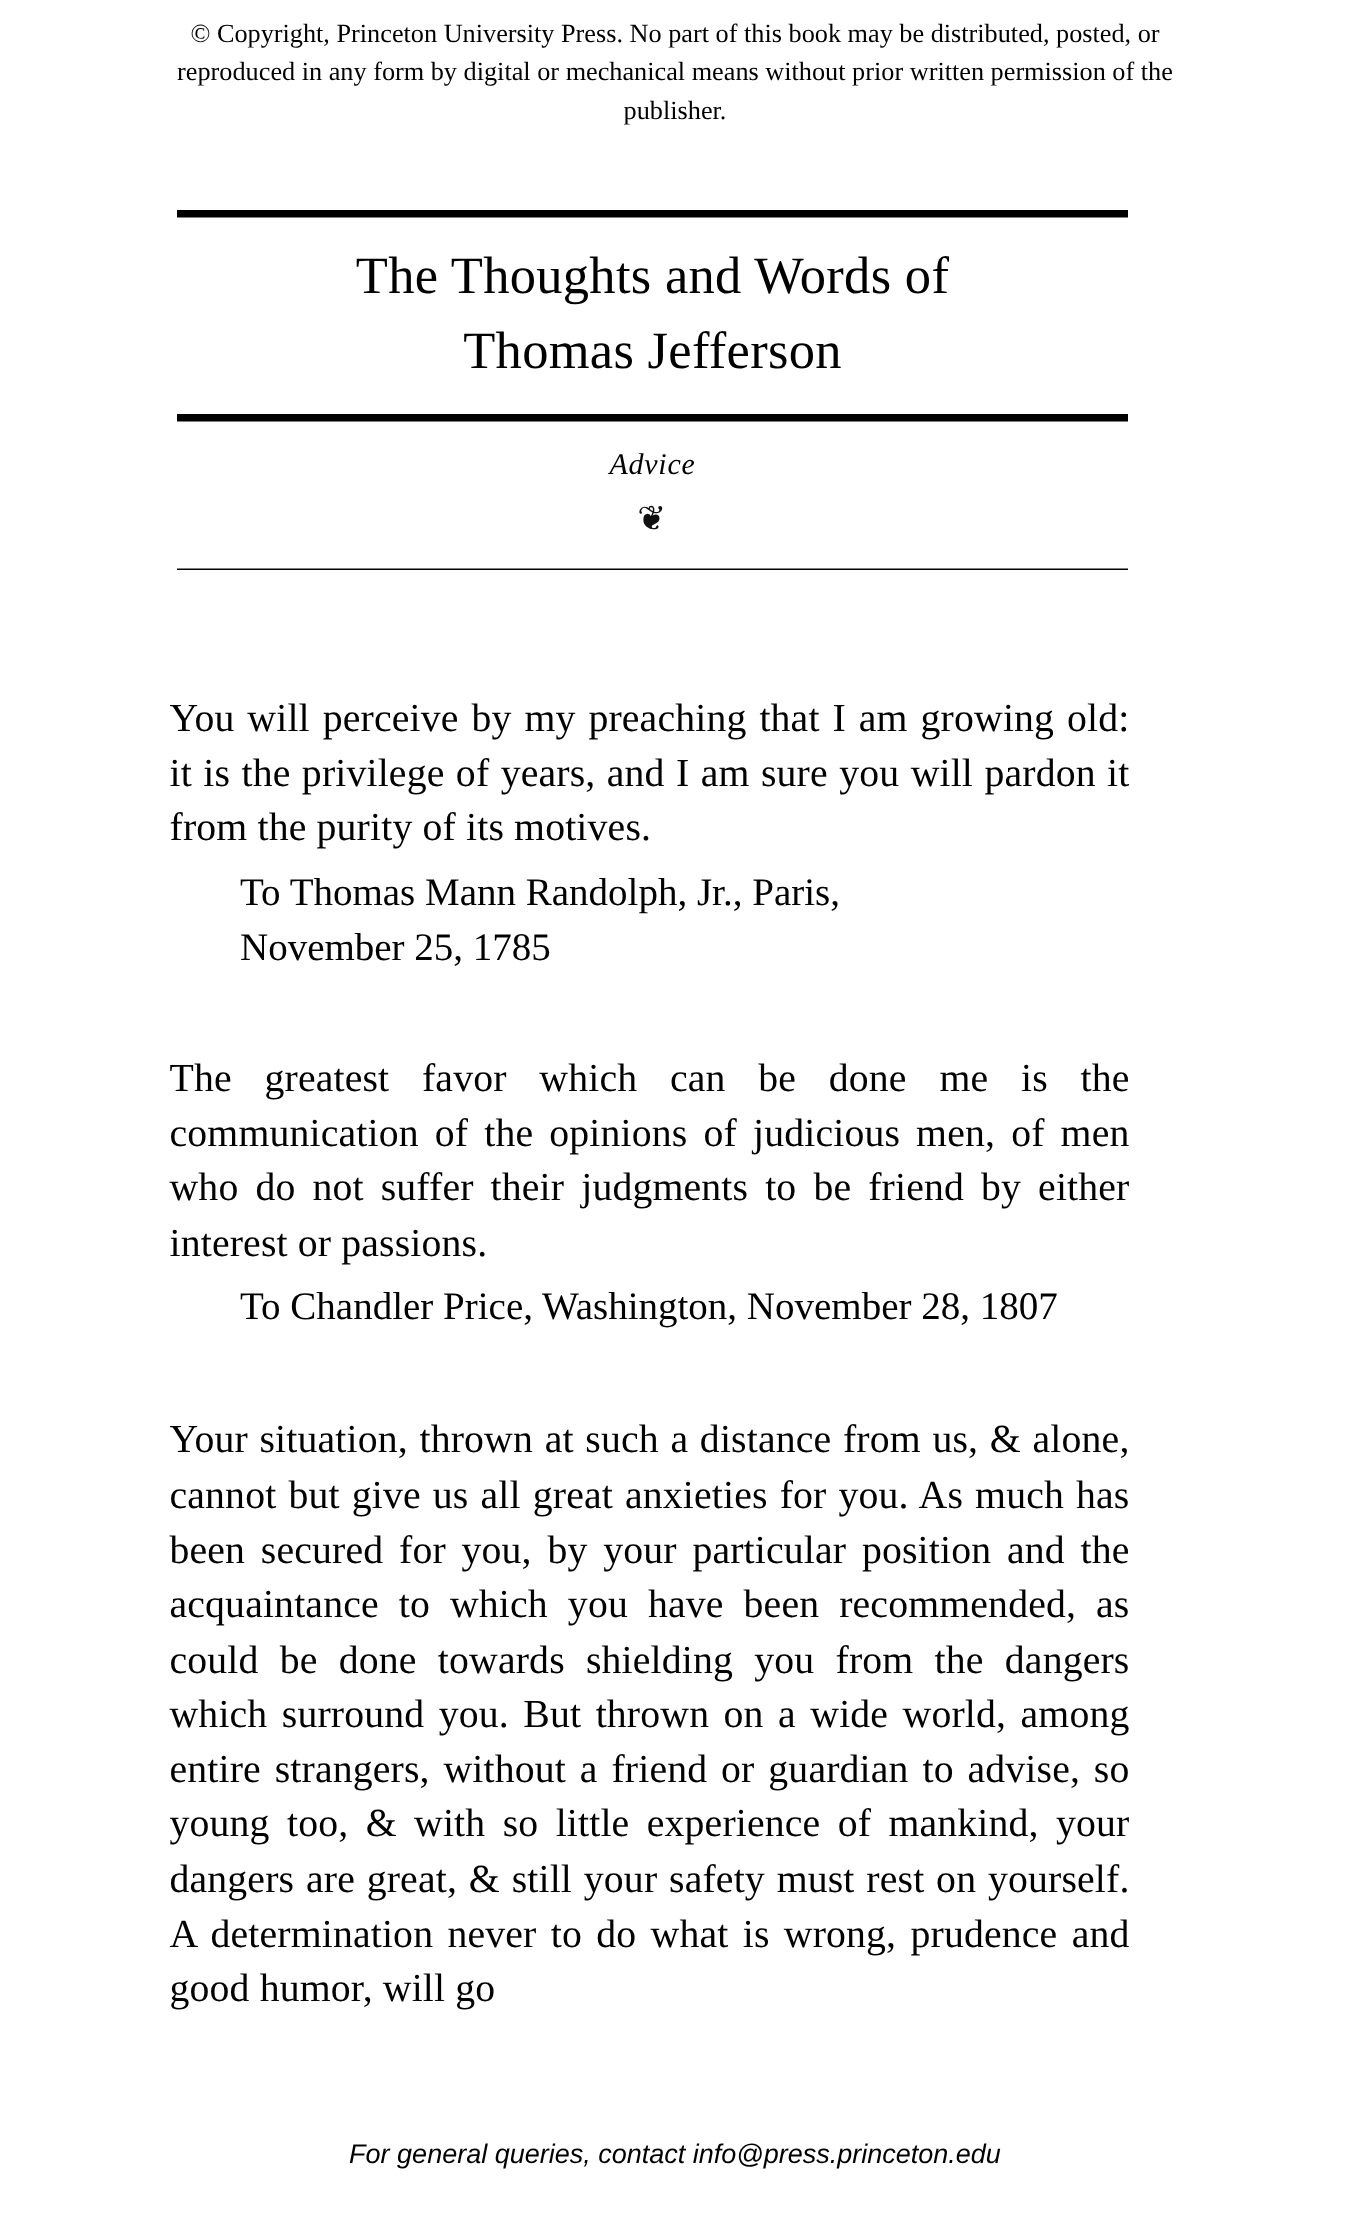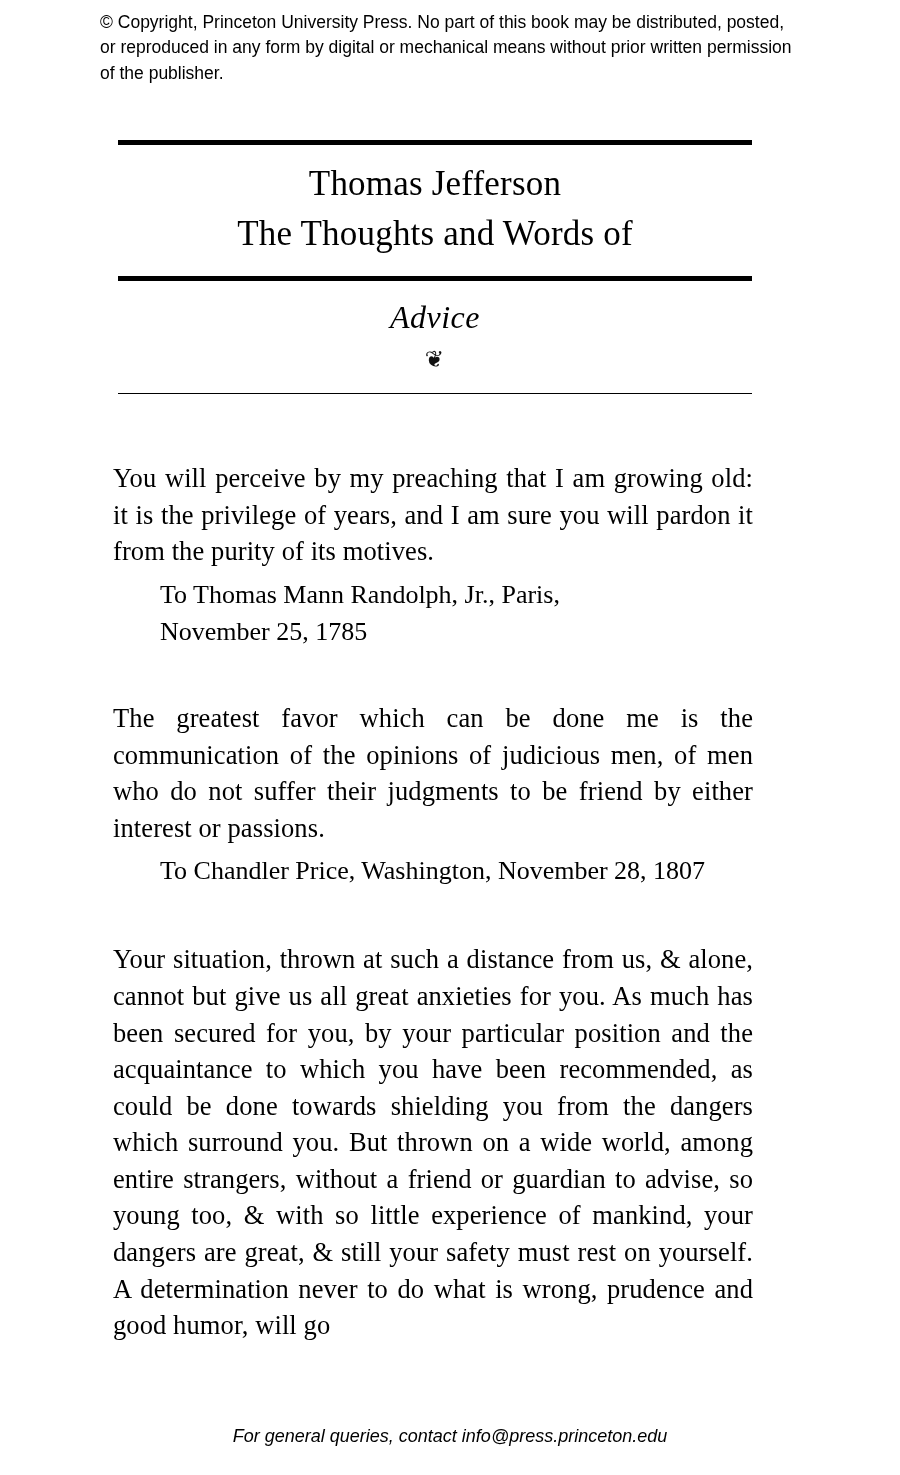--- a/index.html
+++ b/index.html
@@ -20,25 +20,25 @@
     position: absolute;
     inset: 0;
   }
 
   
   .copyright {
     position: absolute;
     top: 10px;
     left: 100px;
     width: 700px;
-    font-family: Liberation Sans, sans-serif;
+    font-family: Liberation Serif, serif;
     font-size: 17.5px;
     line-height: 1.45;
     color: #000;
-    text-align: left;
+    text-align: center;
   }
 
   
   .title-block {
     position: absolute;
     top: 140px;
     left: 118px;
     width: 634px;
   }
   .rule-thick-top {
@@ -61,21 +61,21 @@
     line-height: 1.42;
     letter-spacing: 0.2px;
     padding: 14px 0 12px 0;
   }
   .book-title div {
     white-space: nowrap;
   }
   .section-title {
     text-align: center;
     font-style: italic;
-    font-size: 32px;
+    font-size: 20px;
     padding: 18px 0 4px 0;
     letter-spacing: 0.5px;
   }
   .ornament {
     text-align: center;
     font-size: 23px;
     line-height: 1;
     padding: 8px 0 22px 0;
     color: #111;
     letter-spacing: 1px;
@@ -124,22 +124,22 @@
 </head>
 <body>
 
 <div class="page">
 
   <div class="copyright">© Copyright, Princeton University Press. No part of this book may be distributed, posted, or reproduced in any form by digital or mechanical means without prior written permission of the publisher.</div>
 
   <div class="title-block">
     <div class="rule-thick-top"></div>
     <div class="book-title">
+      <div>The Thoughts and Words of</div>
       <div>Thomas Jefferson</div>
-      <div>The Thoughts and Words of</div>
     </div>
     <div class="rule-thick-bottom"></div>
     <div class="section-title">Advice</div>
     <div class="ornament">❦</div>
     <div class="rule-thin"></div>
   </div>
 
   <div class="content">
 
     <div class="quote">

